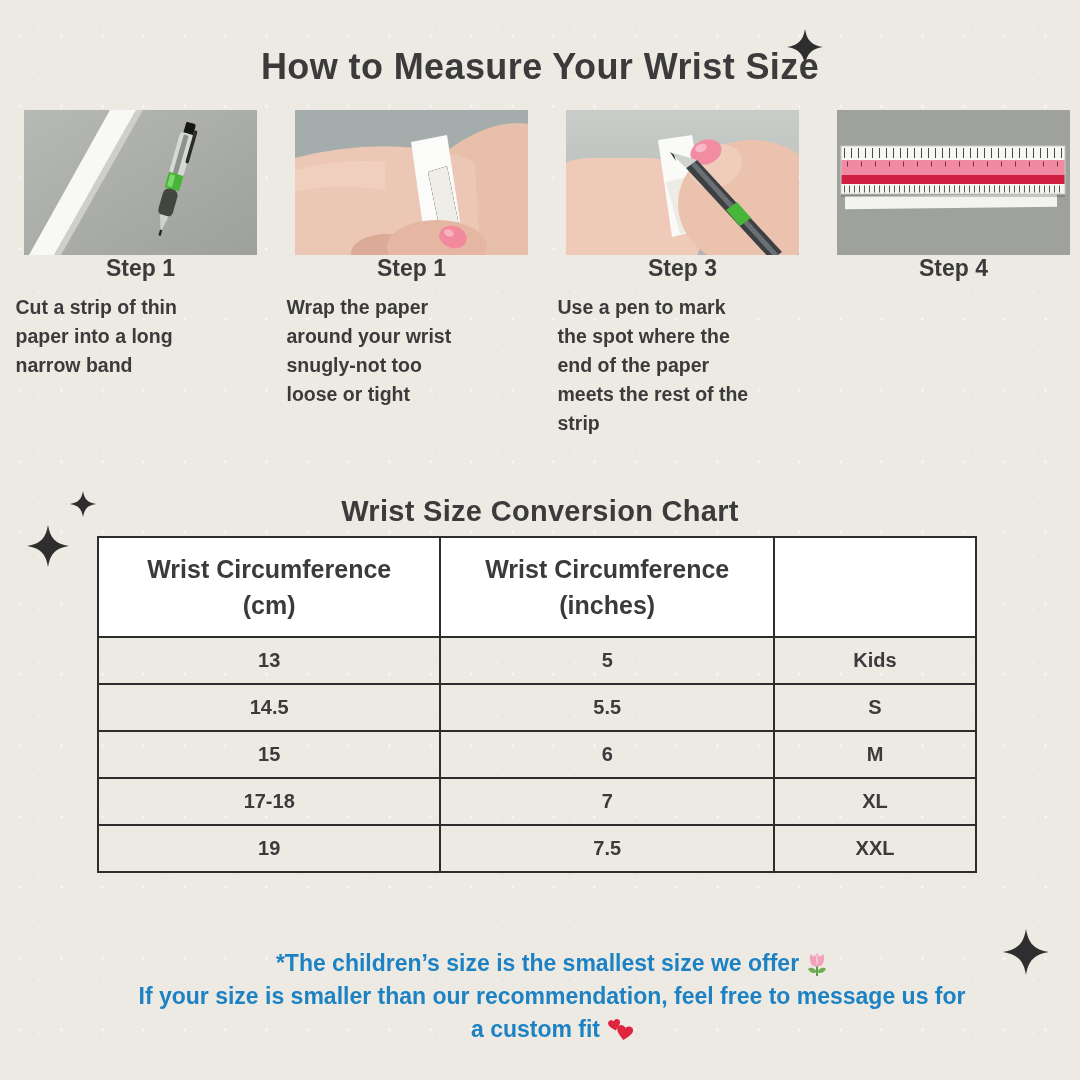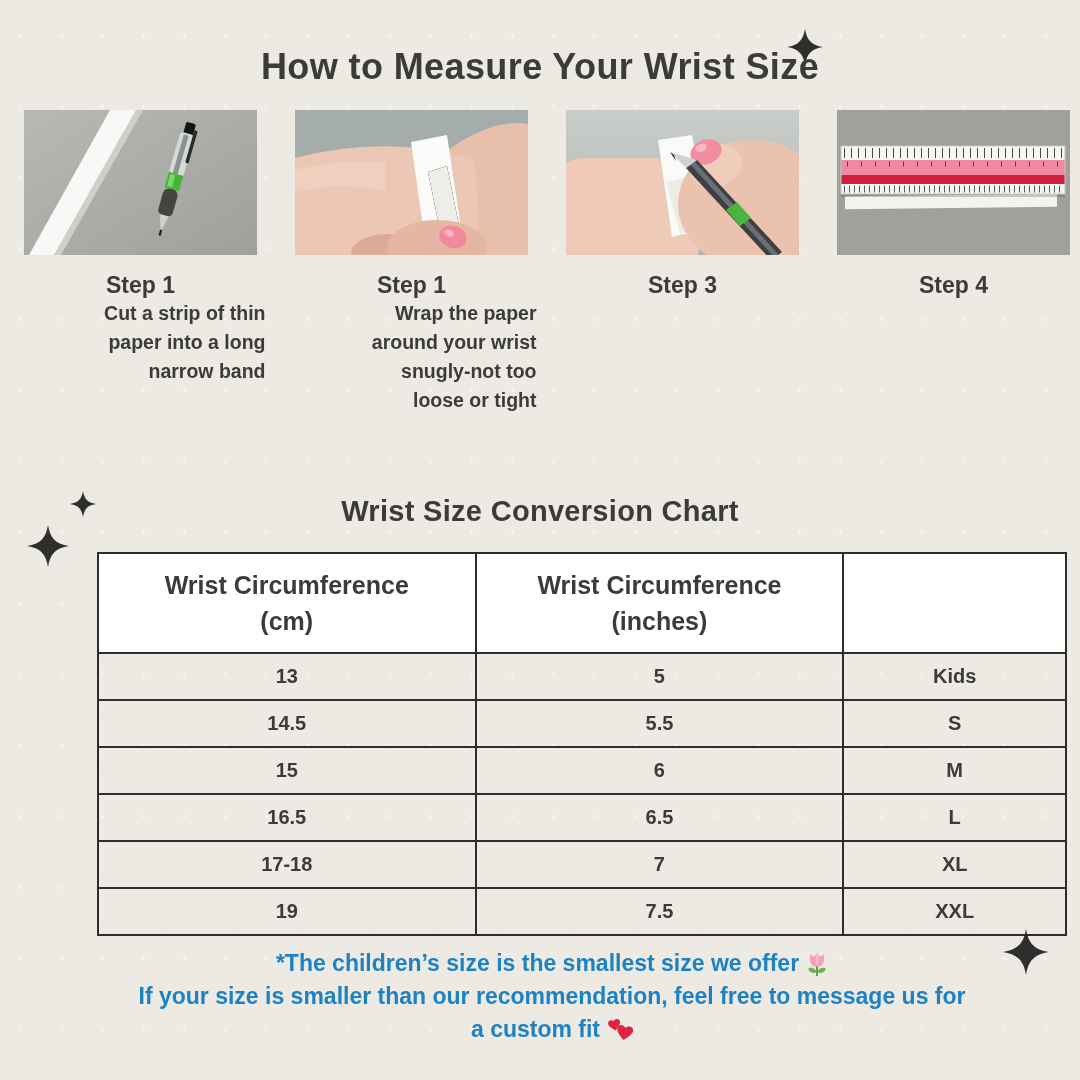--- a/index.html
+++ b/index.html
@@ -27,32 +27,32 @@
   .sp-left-big{left:27px;top:525px;}
   .sp-br{left:1003px;top:929px;}
 
   .steps{
     position:absolute;left:24px;top:110px;width:1046px;
     display:flex;justify-content:space-between;
   }
   .step{width:233px;display:flex;flex-direction:column;align-items:center;}
   .photo{width:233px;height:145px;}
   .photo svg{display:block;width:233px;height:145px;}
-  .step-label{margin-top:17px;font-size:23px;}
+  .step-label{font-size:23px;}
   .step-desc{
-    font-size:19.5px;line-height:29px;
-    text-align:right;white-space:pre-line;width:250px;
+    margin-top:11px;font-size:19.5px;line-height:29px;
+    text-align:left;white-space:pre-line;width:250px;
   }
 
   .chart-heading{
     position:absolute;top:495px;left:0;width:100%;
     text-align:center;font-size:29px;letter-spacing:0.3px;
   }
   .conv-table{
-    position:absolute;left:97px;top:552px;width:970px;
+    position:absolute;left:97px;top:536px;width:880px;
     border-collapse:collapse;table-layout:fixed;
   }
   .conv-table th,.conv-table td{
     border:2px solid #2d2d2d;text-align:center;vertical-align:middle;
     font-family:"Liberation Sans",sans-serif;color:#3b3b3b;
   }
   .conv-table thead th{
     background:#ffffff;height:96px;font-size:25px;line-height:36px;
     white-space:pre-line;font-weight:bold;
   }
@@ -171,20 +171,25 @@
           <ellipse cx="140" cy="42" rx="16" ry="12" fill="#f28da1" transform="rotate(-22 140 42)"></ellipse>
           <ellipse cx="135" cy="38" rx="6" ry="4" fill="#f8b8c5" transform="rotate(-22 135 38)"></ellipse>
           <polygon points="120,58 131,50 216,142 205,150" fill="#3c4043"></polygon>
           <polygon points="125,55 129,52 212,144 208,147" fill="#6a6f73"></polygon>
           <polygon points="120,58 131,50 104,42" fill="#d0d4d0"></polygon>
           <polygon points="108,45 104,42 110,51" fill="#222"></polygon>
           <polygon points="160,100 171,92 185,108 174,116" fill="#48b63b"></polygon>
         </svg>
       </div>
       <div class="step-label">Step 3</div>
+      <div class="step-desc">Use a pen to mark
+the spot where the
+end of the paper
+meets the rest of the
+strip</div>
     </div>
 
     <div class="step">
       <div class="photo">
         <svg viewBox="0 0 233 145">
           <rect width="233" height="145" fill="#9ea19c"></rect>
           <rect x="8" y="85" width="212" height="13" fill="#f3f3f0" transform="rotate(-0.7 114 91)"></rect>
           <rect x="4" y="84" width="224" height="3" fill="rgba(60,60,60,0.25)"></rect>
           <rect x="4" y="36" width="224" height="48" fill="#f6f6f3"></rect>
           <line x1="7" y1="43" x2="227" y2="43" stroke="#4a4a4a" stroke-width="10" stroke-dasharray="1 6"></line>
@@ -228,25 +233,20 @@
         <td>14.5</td>
         <td>5.5</td>
         <td>S</td>
       </tr>
       <tr>
         <td>15</td>
         <td>6</td>
         <td>M</td>
       </tr>
       <tr>
-        <td>16.5</td>
-        <td>6.5</td>
-        <td>L</td>
-      </tr>
-      <tr>
         <td>17-18</td>
         <td>7</td>
         <td>XL</td>
       </tr>
       <tr>
         <td>19</td>
         <td>7.5</td>
         <td>XXL</td>
       </tr>
     </tbody>

